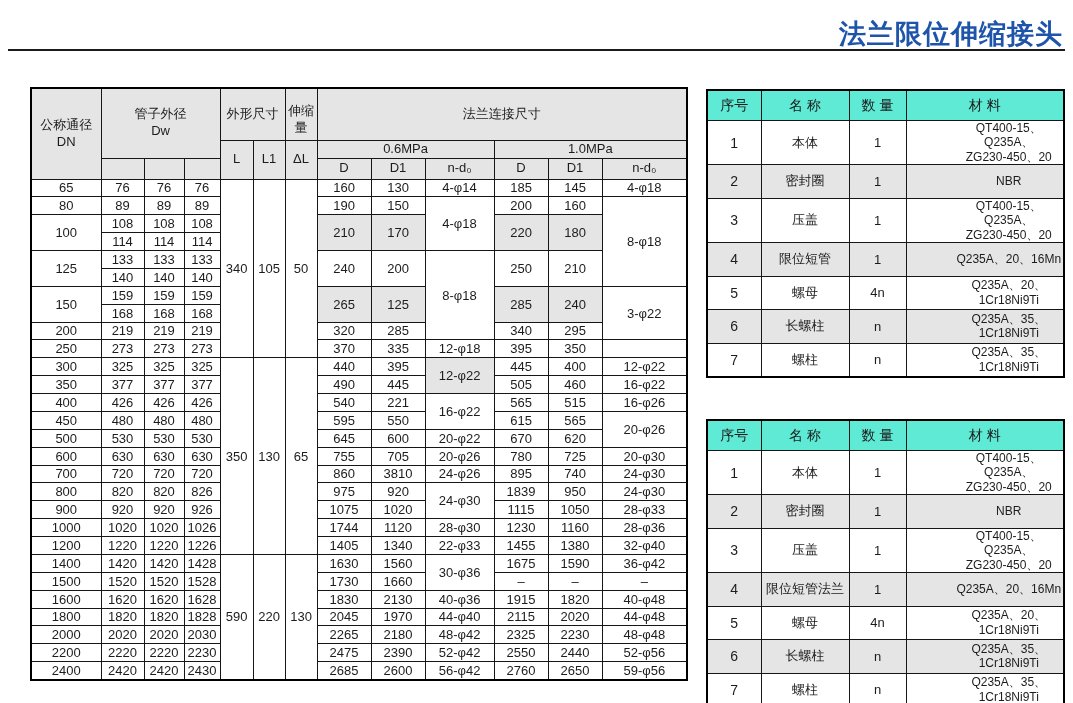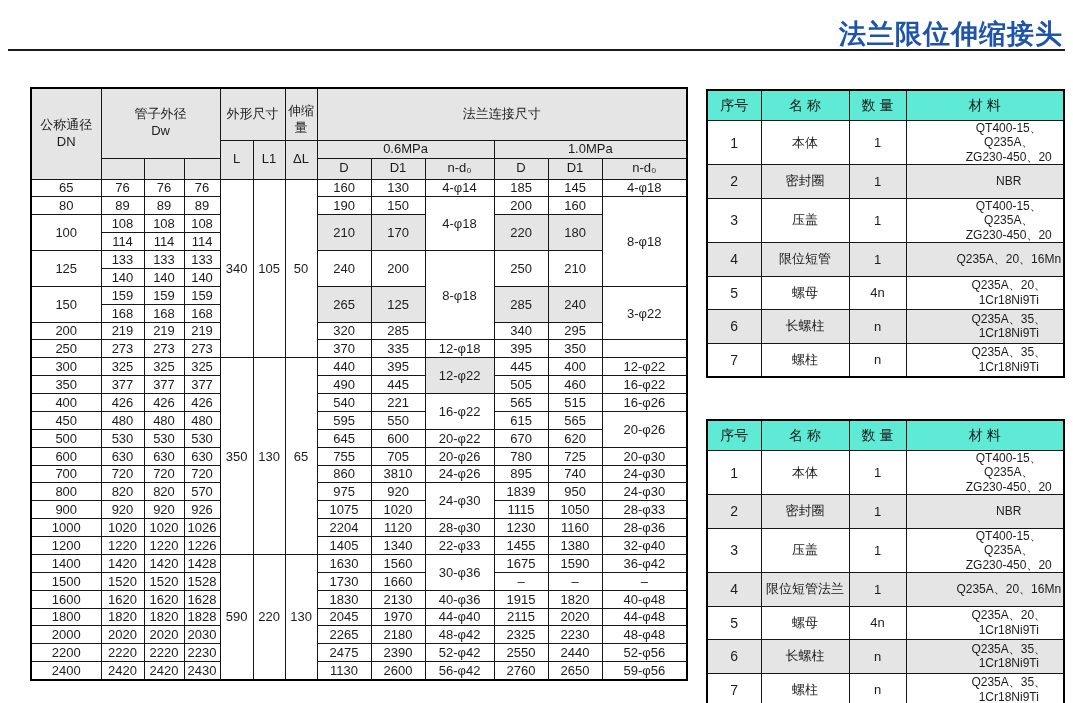--- a/index.html
+++ b/index.html
@@ -275,21 +275,21 @@
           <td>3810</td>
           <td>24-φ26</td>
           <td>895</td>
           <td>740</td>
           <td>24-φ30</td>
         </tr>
         <tr class="br">
           <td>800</td>
           <td>820</td>
           <td>820</td>
-          <td>570</td>
+          <td>826</td>
           <td>975</td>
           <td>920</td>
           <td rowspan="2" class="wbg">24-φ30</td>
           <td>1839</td>
           <td>950</td>
           <td>24-φ30</td>
         </tr>
         <tr class="br gray">
           <td>900</td>
           <td>920</td>
@@ -299,21 +299,21 @@
           <td>1020</td>
           <td>1115</td>
           <td>1050</td>
           <td>28-φ33</td>
         </tr>
         <tr class="br gray">
           <td>1000</td>
           <td>1020</td>
           <td>1020</td>
           <td>1026</td>
-          <td>2204</td>
+          <td>1744</td>
           <td>1120</td>
           <td>28-φ30</td>
           <td>1230</td>
           <td>1160</td>
           <td>28-φ36</td>
         </tr>
         <tr class="br">
           <td>1200</td>
           <td>1220</td>
           <td>1220</td>
@@ -397,21 +397,21 @@
           <td>52-φ42</td>
           <td>2550</td>
           <td>2440</td>
           <td>52-φ56</td>
         </tr>
         <tr class="br gray">
           <td>2400</td>
           <td>2420</td>
           <td>2420</td>
           <td>2430</td>
-          <td>1130</td>
+          <td>2685</td>
           <td>2600</td>
           <td>56-φ42</td>
           <td>2760</td>
           <td>2650</td>
           <td>59-φ56</td>
         </tr>
       </tbody>
   </table>
 </div>
 

